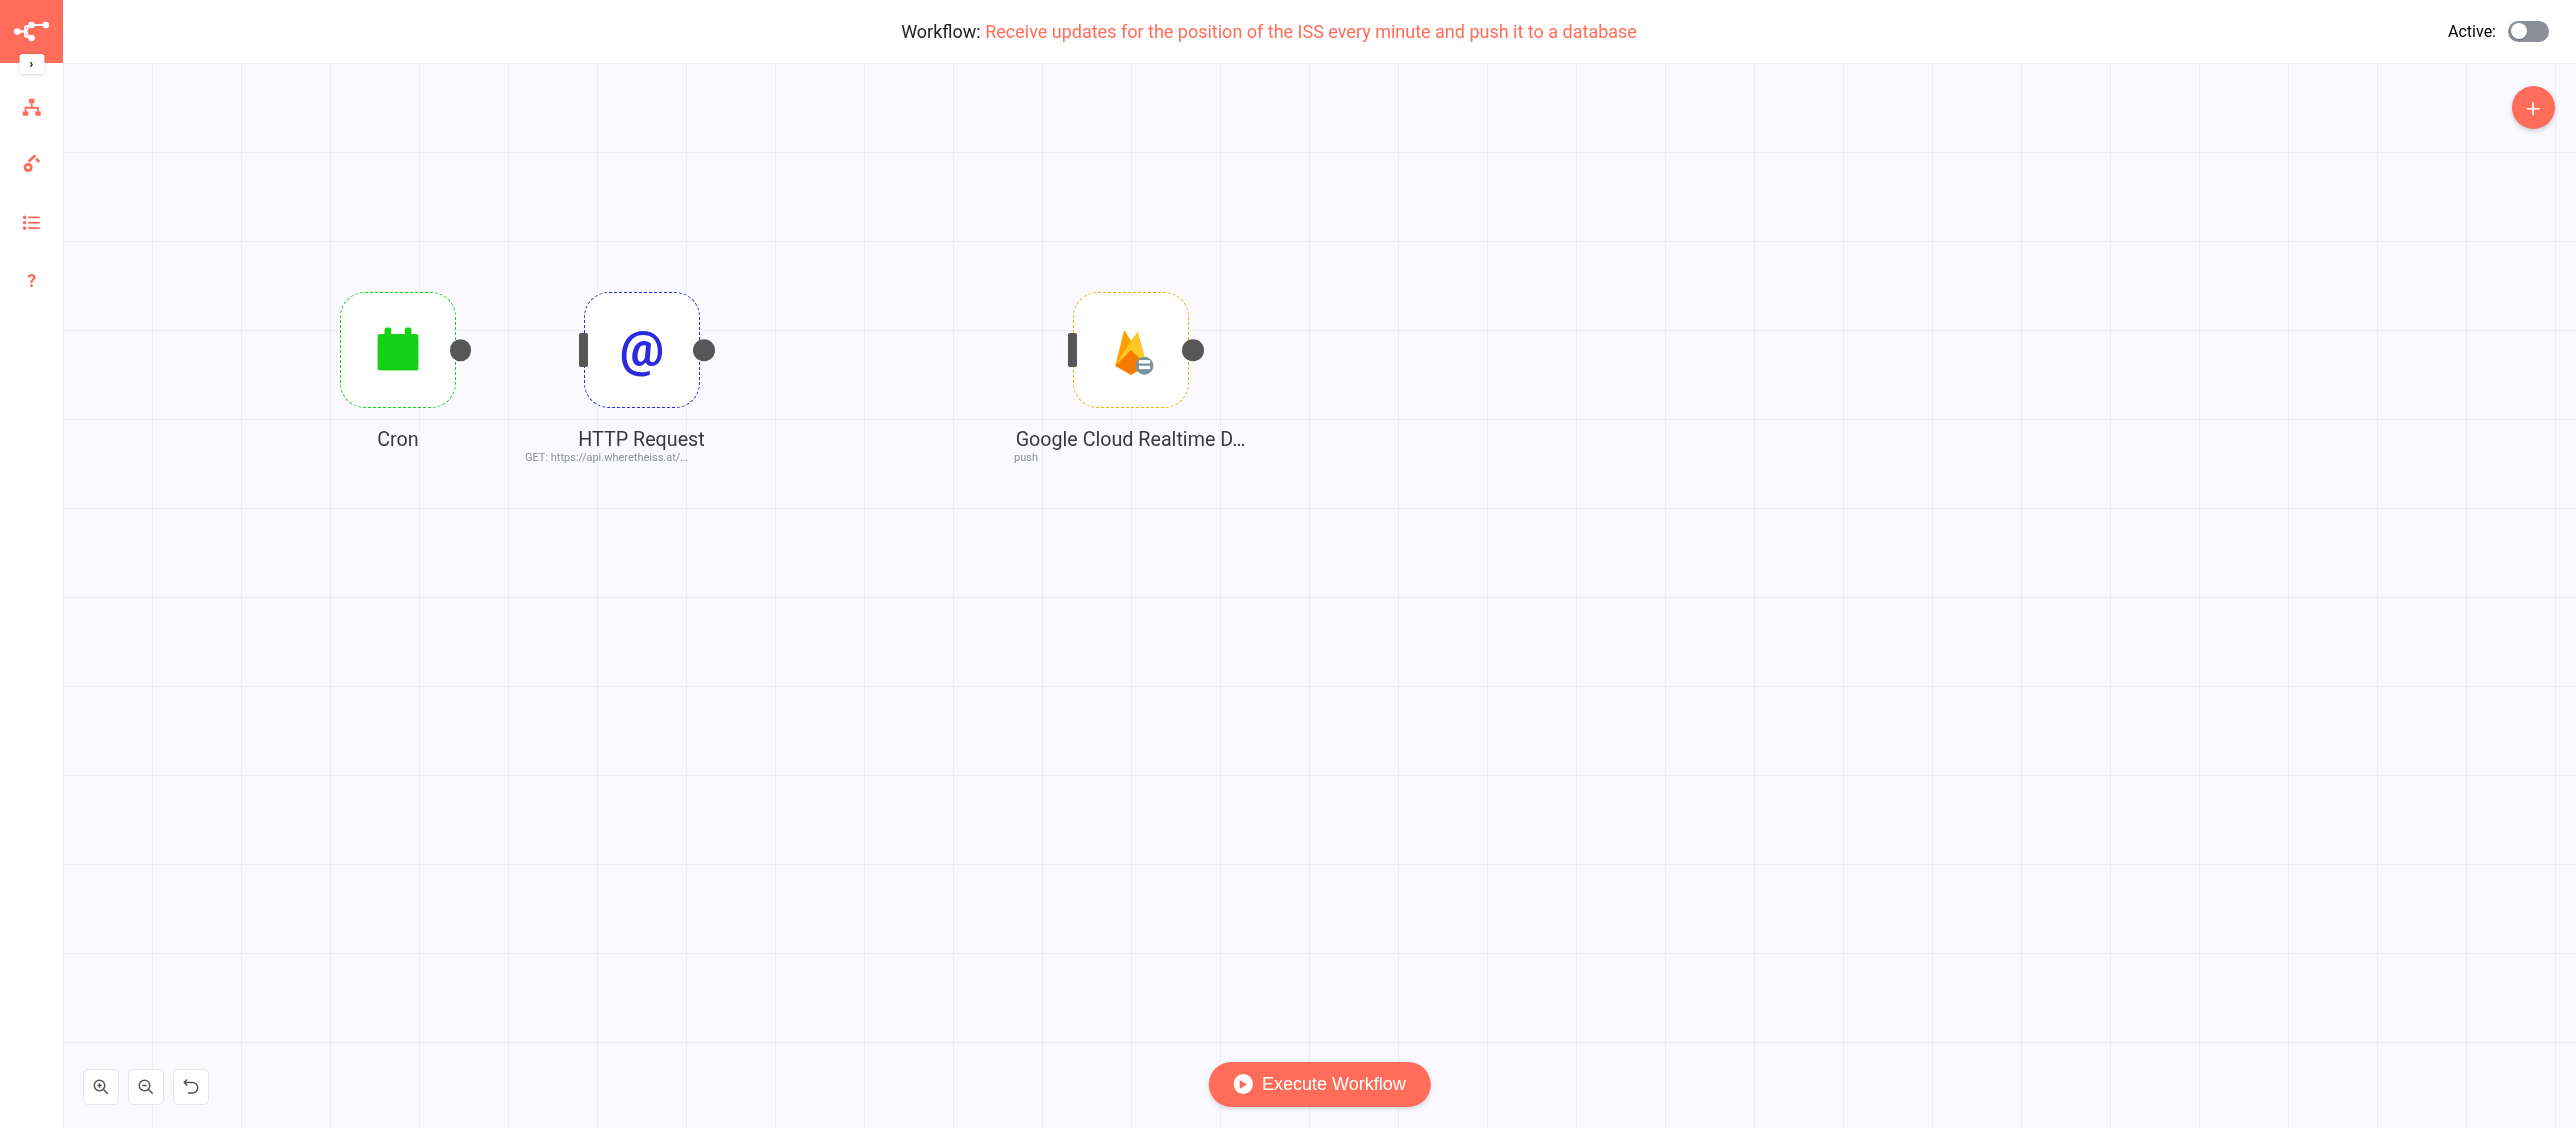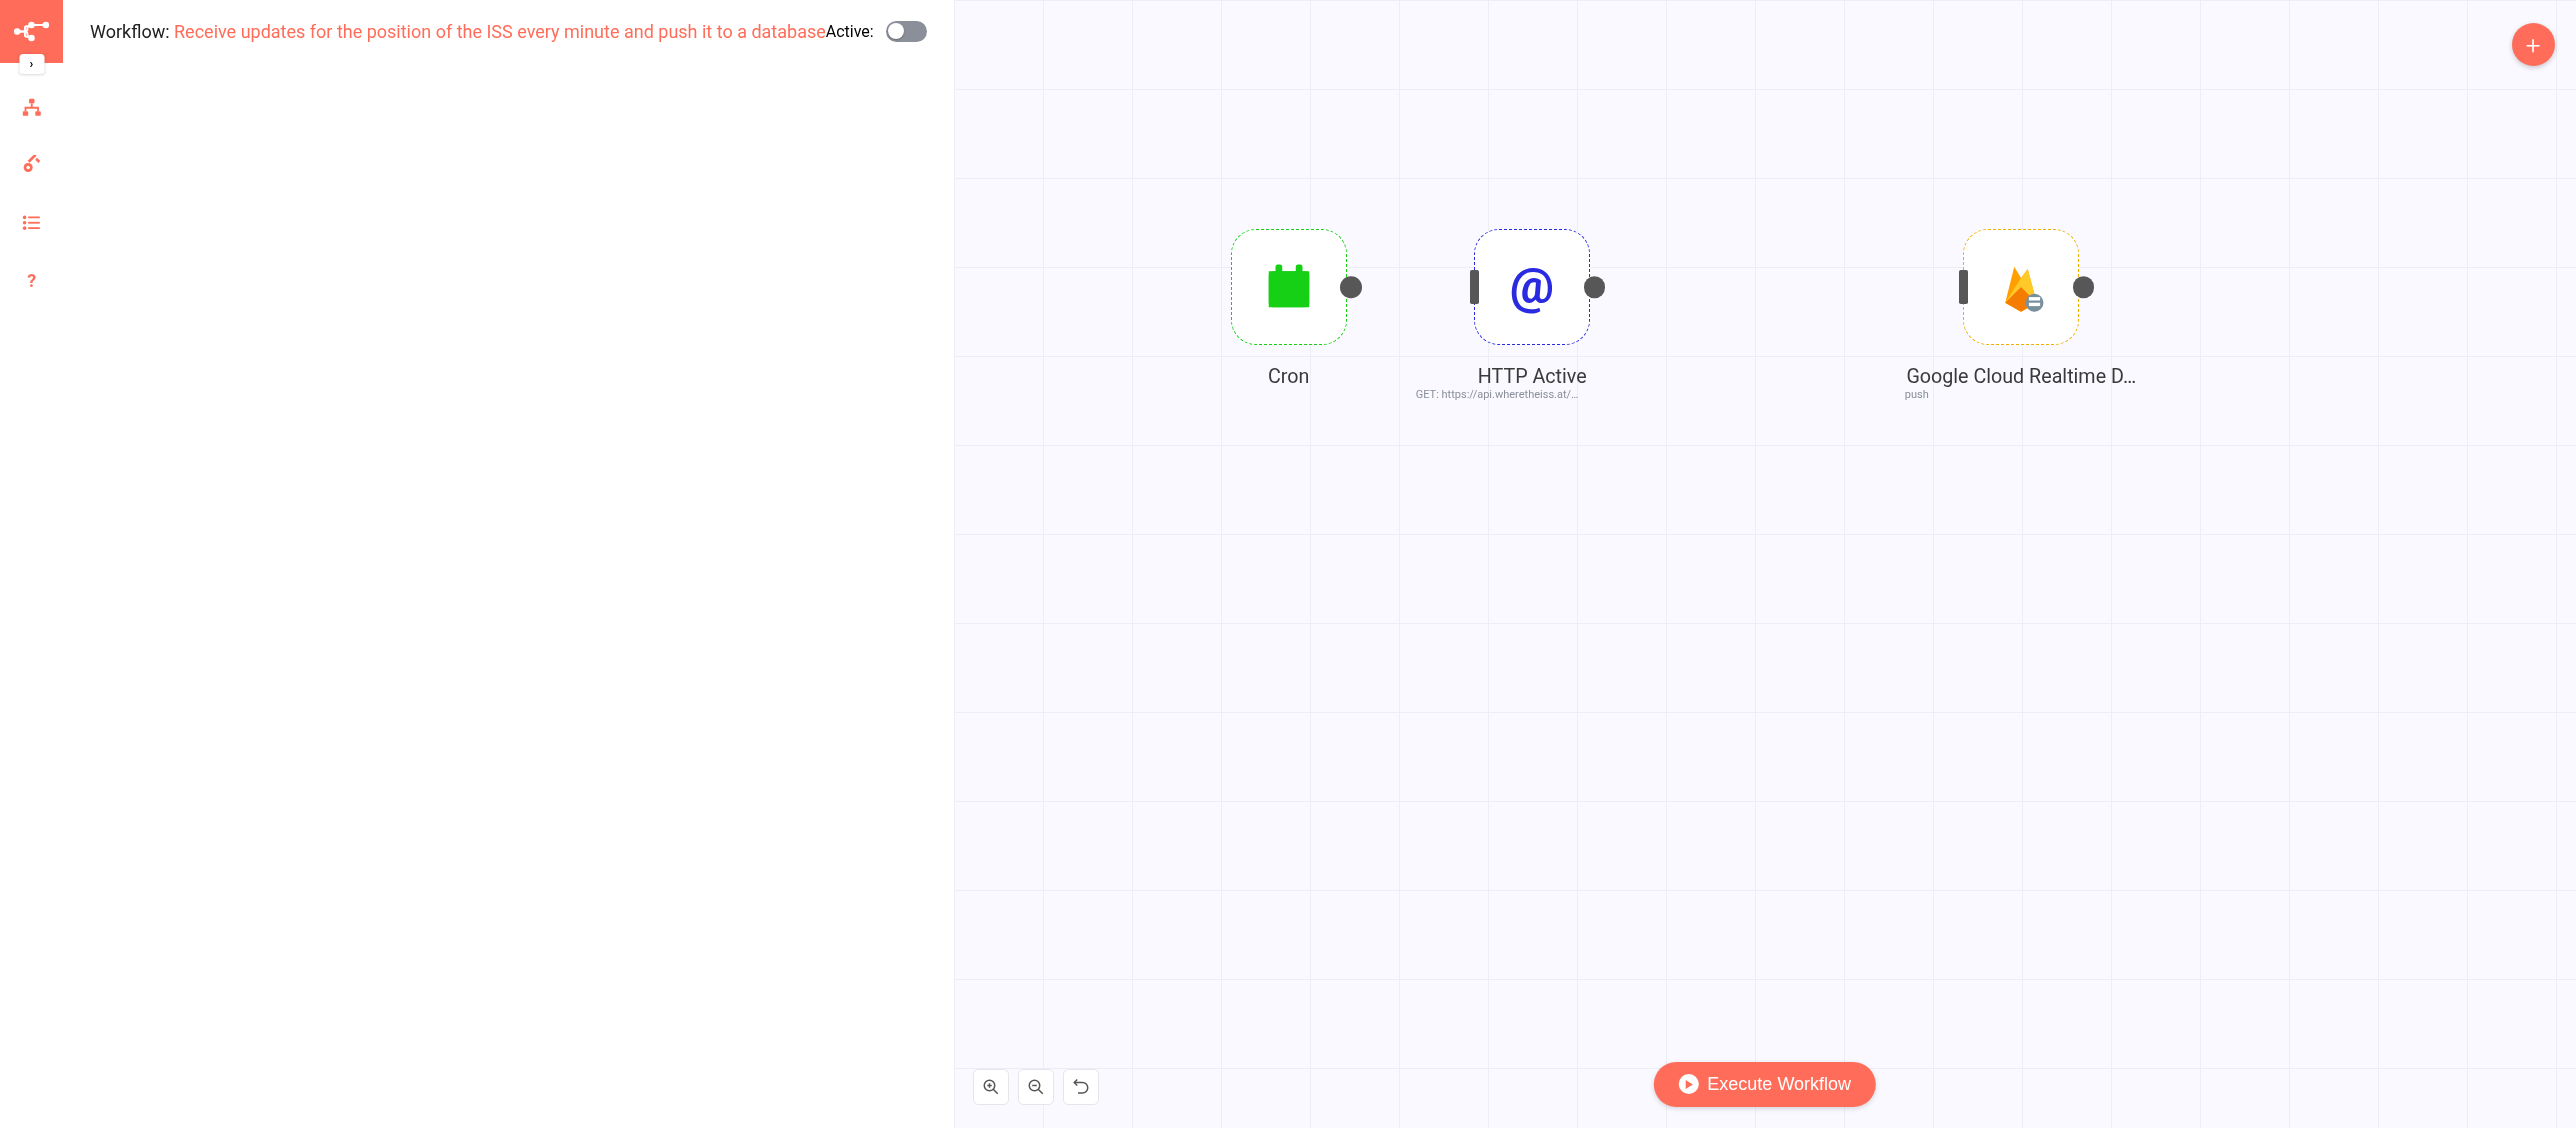--- a/index.html
+++ b/index.html
@@ -9,21 +9,21 @@
   
   .sidebar { width: 63px; background: #fff; display: flex; flex-direction: column; align-items: center; position: relative; z-index: 10; }
   .sidebar-logo { width: 63px; height: 63px; background: #ff6d5a; display: flex; align-items: center; justify-content: center; position: relative; }
   .sidebar-logo svg { width: 39px; height: 25px; }
   .sidebar-expand { position: absolute; bottom: -10.7px; left: 50%; transform: translateX(-50%); width: 25px; height: 19.7px; background: #fff; border-radius: 3.6px; display: flex; align-items: center; justify-content: center; box-shadow: 0 0.9px 2.7px rgba(0,0,0,0.15); cursor: pointer; font-weight: bold; font-size: 12.5px; }
   .sidebar-item { width: 63px; height: 54px; display: flex; align-items: center; justify-content: center; color: #ff6d5a; cursor: pointer; }
   .sidebar-item svg { width: 21.5px; height: 21.5px; }
   .sidebar-items { margin-top: 18px; display:flex; flex-direction:column; gap:3.6px;}
 
   
-  .main { flex: 1; display: flex; flex-direction: row; position: relative; }
+  .main { flex: 1; display: flex; flex-direction: column; position: relative; }
 
   
   .topbar { height: 63px; background: #fff; display: flex; align-items: center; padding: 0 27px; position: relative; }
   .topbar-title { flex: 1; text-align: center; font-size: 18px; color: #222; }
   .topbar-title .wf-name { color: #ff6d5a; }
   .active-wrap { display: flex; align-items: center; gap: 12px; font-size: 16px; }
   .toggle { width: 41px; height: 21.5px; background: #8a8f99; border-radius: 10.7px; position: relative; cursor: pointer; }
   .toggle-knob { width: 16px; height: 16px; background: #fff; border-radius: 50%; position: absolute; top: 2.7px; left: 2.7px; box-shadow: 0 0.9px 1.8px rgba(0,0,0,0.3); }
 
   
@@ -175,21 +175,21 @@
       <div class="node node-wide" style="left:462px; top:229px;">
         <div class="node-box dashed-blue">
           <div class="port in-bar"></div>
           <div class="node-icon">
             <svg viewBox="0 0 48 48">
                 <text x="24" y="38" font-size="44" font-weight="bold" text-anchor="middle" fill="#2a2ae0">@</text>
               </svg>
           </div>
           <div class="port out"></div>
         </div>
-        <div class="node-label">HTTP Active</div>
+        <div class="node-label">HTTP Request</div>
         <div class="node-sub">GET: https://api.wheretheiss.at/…</div>
       </div>
 
 
       <div class="node node-wide" style="left:951px; top:229px;">
         <div class="node-box dashed-yellow">
           <div class="port in-bar"></div>
           <div class="node-icon">
             <svg viewBox="0 0 48 48">
               <path d="M10 38 L18 6 L24 16 L30 8 L38 38 L24 46 Z" fill="#ffa000"></path>

